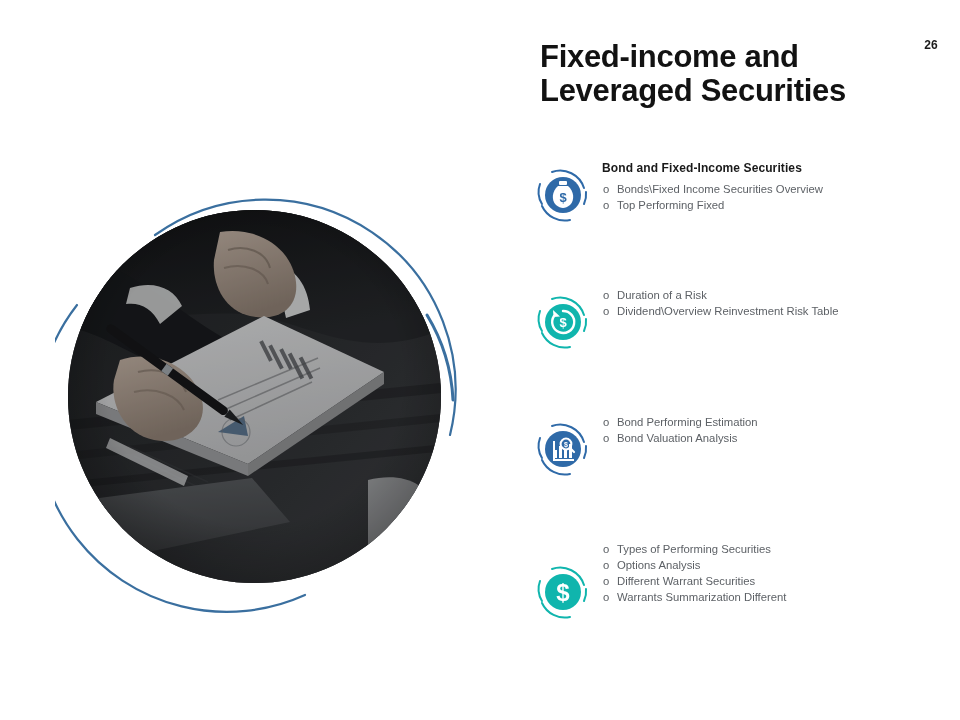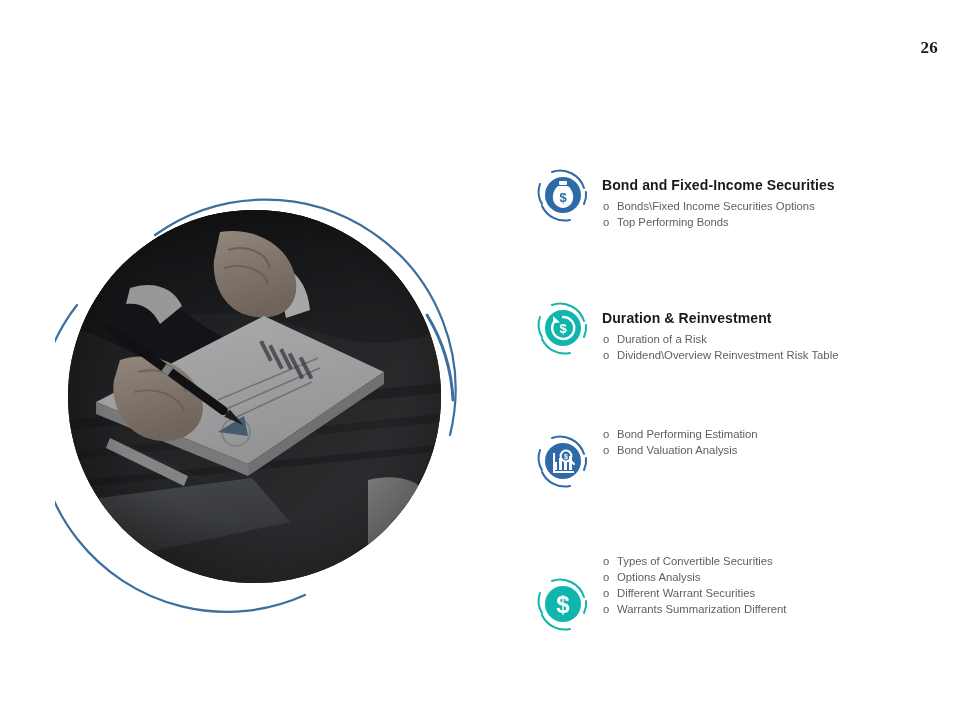--- a/index.html
+++ b/index.html
@@ -20,25 +20,24 @@
     position: absolute;
     inset: 0;
     background: #ffffff;
   }
 
   
   .page-number {
     position: absolute;
     top: 38px;
     right: 22px;
-    font-size: 17px;
+    font-size: 12px;
     font-weight: bold;
     color: #1a1a1a;
     letter-spacing: 0.2px;
-    font-family: Liberation Serif, serif;
   }
 
   
   .title-block {
     position: absolute;
     left: 540px;
     top: 40px;
     width: 390px;
   }
   .title-line {
@@ -107,25 +106,25 @@
     display: block;
     width: 58px;
     height: 58px;
   }
   .sec-body {
     flex: 1 1 auto;
     padding-left: 10px;
     padding-top: 0;
   }
   .sec-title {
-    font-size: 14px;
+    font-size: 12px;
     font-weight: bold;
     color: #1a1a1a;
     letter-spacing: 0.1px;
-    margin: 17px 0 5px 0;
+    margin: 0 0 5px 0;
     line-height: 16px;
   }
   .bullets {
     list-style: none;
     margin: 0;
     padding: 0;
   }
   .bullets li {
     font-size: 11.3px;
     line-height: 16px;
@@ -143,20 +142,24 @@
     color: #5d6166;
   }
 </style>
 </head>
 <body>
 
 <div class="slide">
 
   <div class="page-number">26</div>
 
+  <div class="title-block">
+    <div class="title-line">Fixed-income and</div>
+    <div class="title-line">Leveraged Securities</div>
+  </div>
 
   <div class="photo-zone">
 
     <svg class="ring-svg" viewBox="0 0 440 445">
 
       <path d="M 100 60 A 190 190 0 0 1 395 260" fill="none" stroke="#3a6f9f" stroke-width="2.2" stroke-linecap="round"></path>
 
       <path d="M 22 130 A 190 190 0 0 0 250 420" fill="none" stroke="#3a6f9f" stroke-width="2.2" stroke-linecap="round"></path>
 
       <path d="M 20 215 A 180 180 0 0 0 290 368" fill="none" stroke="#3a6f9f" stroke-width="3" stroke-linecap="round"></path>
@@ -273,41 +276,40 @@
           <path d="M50 38 A 23 23 0 0 0 52 26" fill="none" stroke="#2f6aa8" stroke-width="2" stroke-linecap="round"></path>
           <circle cx="29" cy="29" r="18" fill="#2f6aa8"></circle>
           <rect x="25" y="15" width="8" height="4" rx="1" fill="#ffffff"></rect>
           <path d="M24 20 L34 20 C40 25 41 34 36 39 C31 43 27 43 22 39 C17 34 18 25 24 20 Z" fill="#ffffff"></path>
           <text x="29" y="36" font-family="'Liberation Sans',sans-serif" font-size="13" font-weight="bold" fill="#2f6aa8" text-anchor="middle">$</text>
         </svg>
       </div>
       <div class="sec-body">
         <div class="sec-title">Bond and Fixed-Income Securities</div>
         <ul class="bullets">
-          <li><span class="bullet-mark">o</span><span>Bonds\Fixed Income Securities Options</span></li>
-          <li><span class="bullet-mark">o</span><span>Top Performing Bonds</span></li>
+          <li><span class="bullet-mark">o</span><span>Bonds\Fixed Income Securities Overview</span></li>
+          <li><span class="bullet-mark">o</span><span>Top Performing Fixed</span></li>
         </ul>
       </div>
     </div>
 
     <div class="section" style="margin-bottom:63px;">
       <div class="sec-icon">
         <svg viewBox="0 0 58 58">
           <path d="M18 6 A 25 25 0 0 1 50 22" fill="none" stroke="#10b5ad" stroke-width="2" stroke-linecap="round"></path>
           <path d="M8 40 A 25 25 0 0 0 36 54" fill="none" stroke="#10b5ad" stroke-width="2" stroke-linecap="round"></path>
           <path d="M6 18 A 23 23 0 0 0 8 38" fill="none" stroke="#10b5ad" stroke-width="2" stroke-linecap="round"></path>
           <path d="M50 38 A 23 23 0 0 0 52 26" fill="none" stroke="#10b5ad" stroke-width="2" stroke-linecap="round"></path>
           <circle cx="29" cy="29" r="18" fill="#10b5ad"></circle>
           <path d="M29 18 A 11 11 0 1 1 20 23" fill="none" stroke="#ffffff" stroke-width="2.4" stroke-linecap="round"></path>
           <path d="M19 17 L19.5 24 L26 23.5 Z" fill="#ffffff"></path>
           <text x="29" y="34" font-family="'Liberation Sans',sans-serif" font-size="13" font-weight="bold" fill="#ffffff" text-anchor="middle">$</text>
         </svg>
       </div>
       <div class="sec-body">
-        <div class="sec-title">Duration &amp; Reinvestment</div>
         <ul class="bullets">
           <li><span class="bullet-mark">o</span><span>Duration of a Risk</span></li>
           <li><span class="bullet-mark">o</span><span>Dividend\Overview  Reinvestment  Risk Table</span></li>
         </ul>
       </div>
     </div>
 
     <div class="section" style="margin-bottom:63px;">
       <div class="sec-icon">
         <svg viewBox="0 0 58 58">
@@ -343,21 +345,21 @@
           <path d="M18 6 A 25 25 0 0 1 50 22" fill="none" stroke="#10b5ad" stroke-width="2" stroke-linecap="round"></path>
           <path d="M8 40 A 25 25 0 0 0 36 54" fill="none" stroke="#10b5ad" stroke-width="2" stroke-linecap="round"></path>
           <path d="M6 18 A 23 23 0 0 0 8 38" fill="none" stroke="#10b5ad" stroke-width="2" stroke-linecap="round"></path>
           <path d="M50 38 A 23 23 0 0 0 52 26" fill="none" stroke="#10b5ad" stroke-width="2" stroke-linecap="round"></path>
           <circle cx="29" cy="29" r="18" fill="#10b5ad"></circle>
           <text x="29" y="38" font-family="'Liberation Sans',sans-serif" font-size="24" font-weight="bold" fill="#ffffff" text-anchor="middle">$</text>
         </svg>
       </div>
       <div class="sec-body">
         <ul class="bullets">
-          <li><span class="bullet-mark">o</span><span>Types of Convertible  Securities</span></li>
+          <li><span class="bullet-mark">o</span><span>Types of Performing  Securities</span></li>
           <li><span class="bullet-mark">o</span><span>Options Analysis</span></li>
           <li><span class="bullet-mark">o</span><span>Different  Warrant  Securities</span></li>
           <li><span class="bullet-mark">o</span><span>Warrants Summarization Different</span></li>
         </ul>
       </div>
     </div>
 
   </div>
 </div>
 

